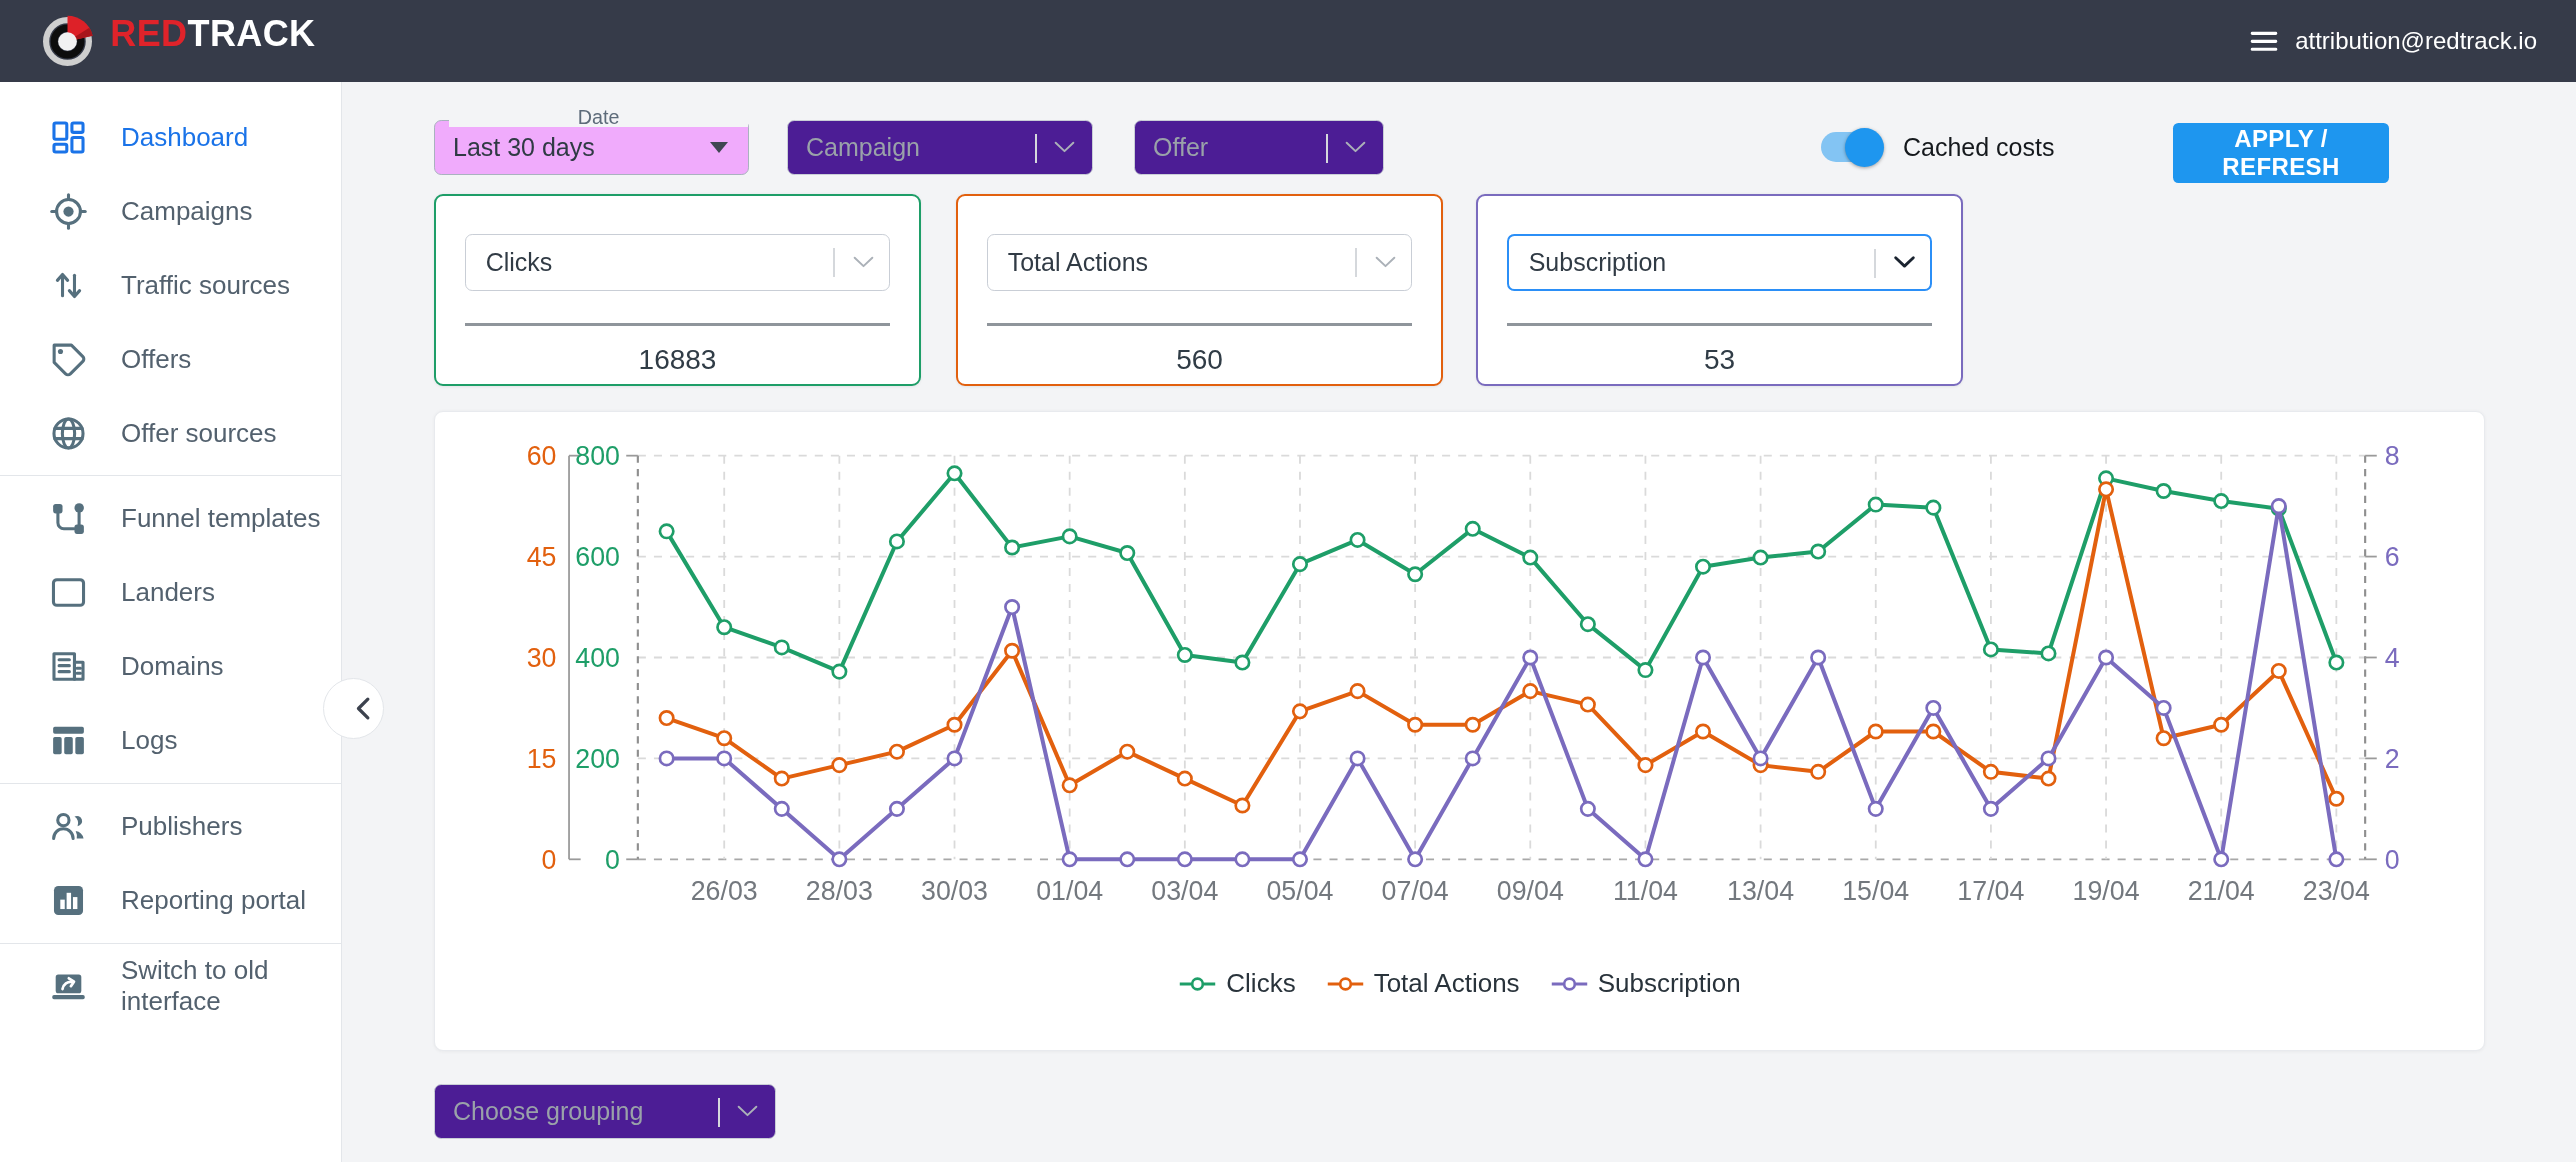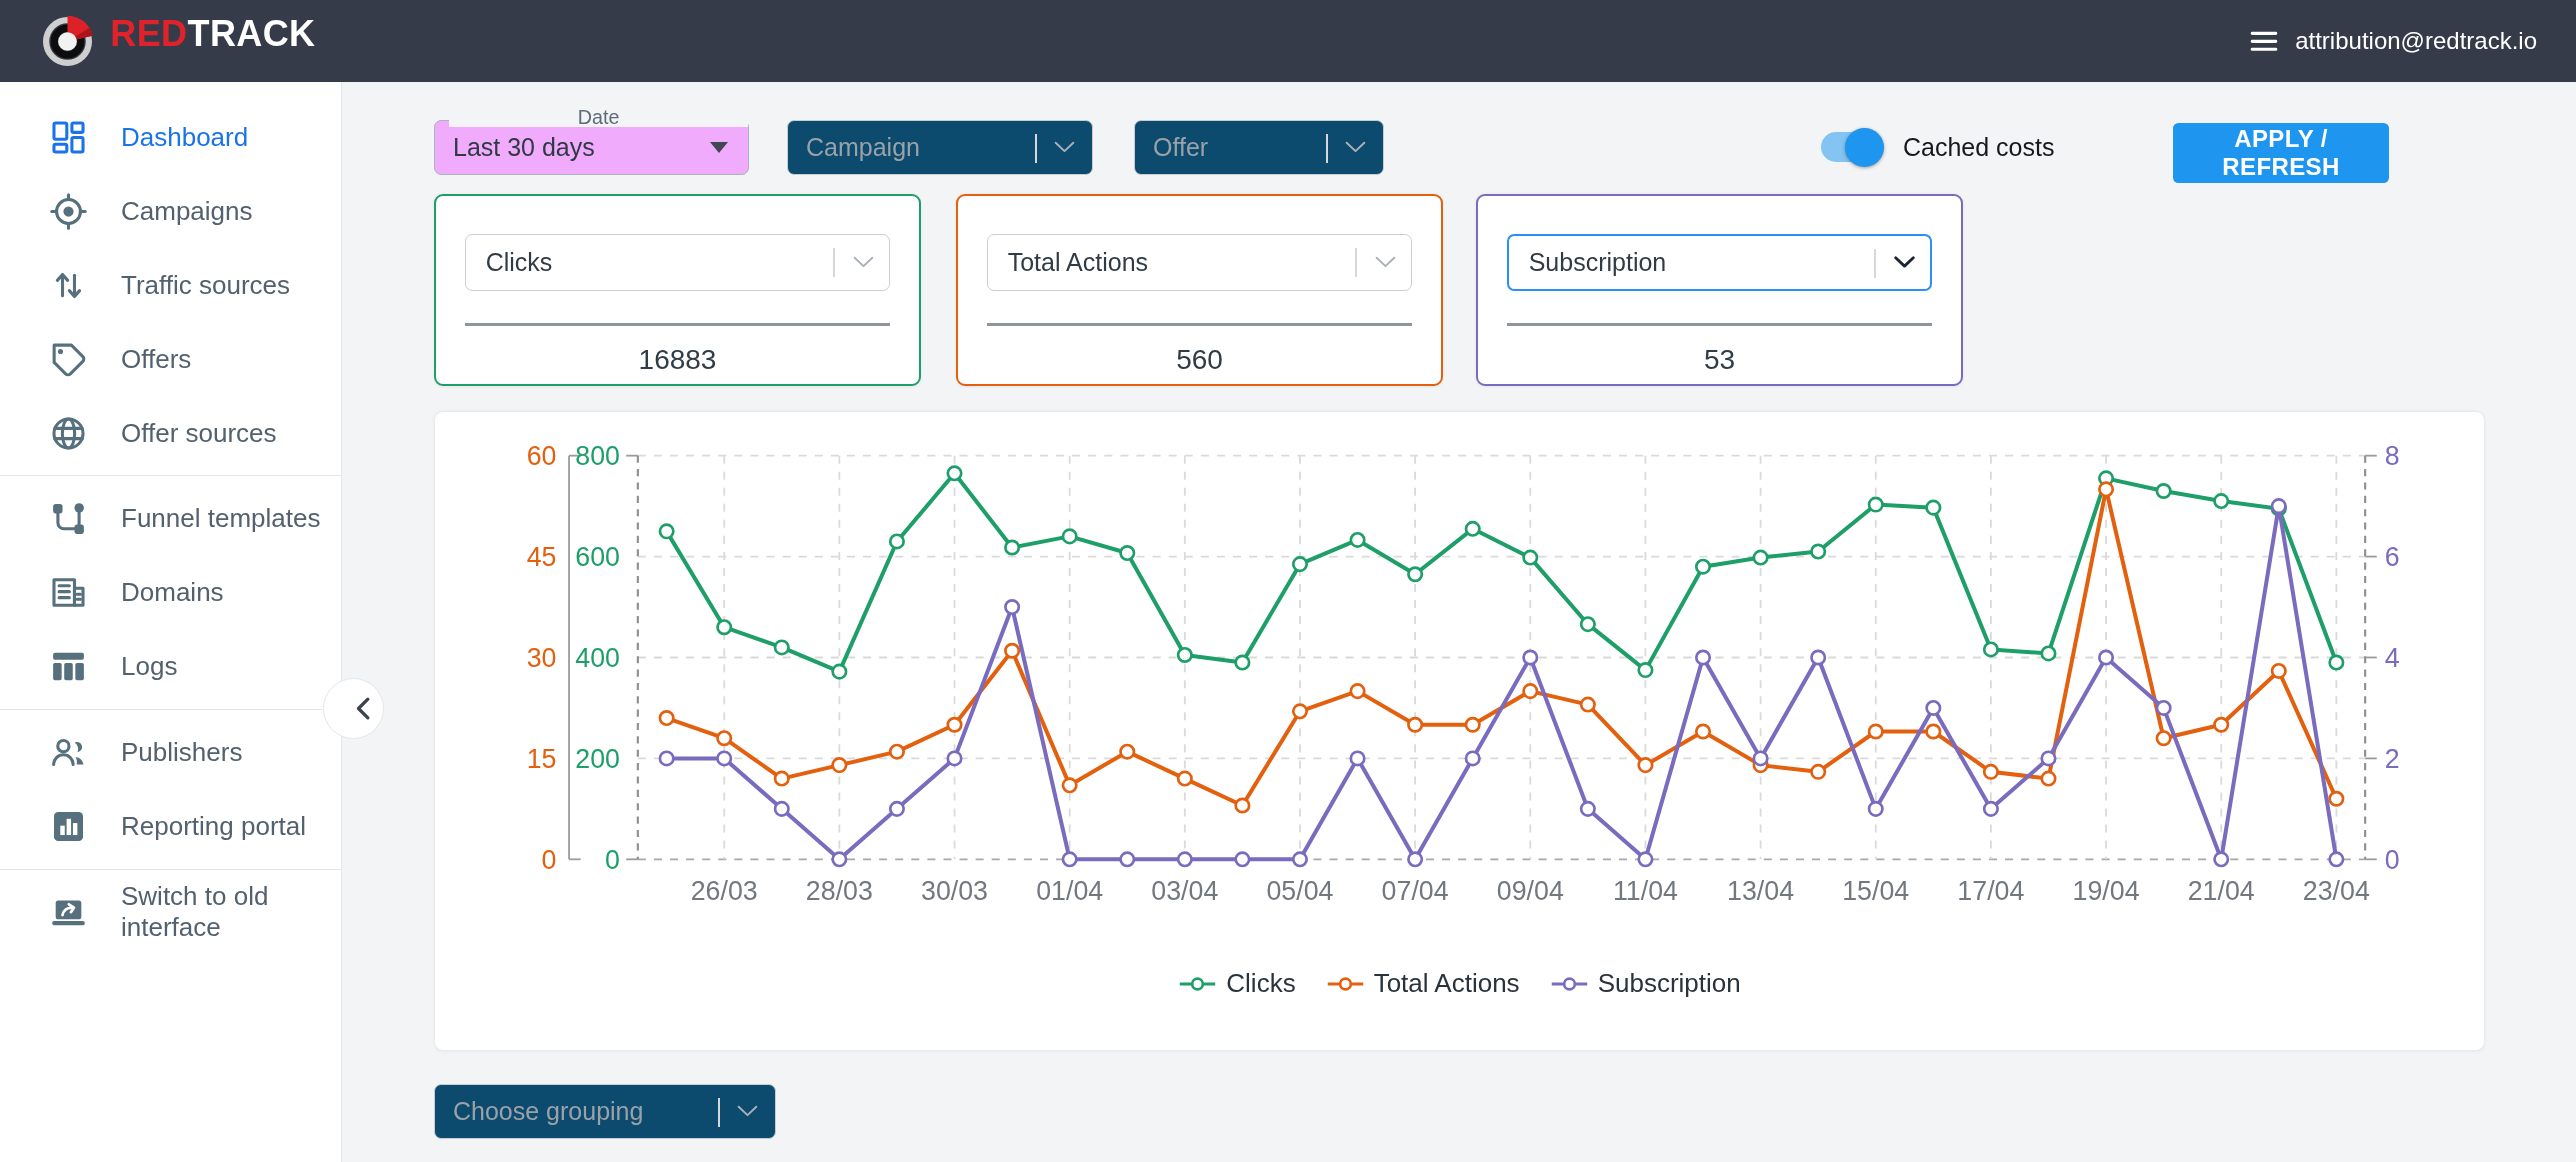--- a/index.html
+++ b/index.html
@@ -24,21 +24,21 @@
   .side-item svg .fill{fill:#56707E;stroke:none;}
   .side-item.active .lbl{color:#1A73E8;}
   .side-item.active svg{stroke:#1A73E8;}
   .side-divider{height:0;border-top:1.8px solid #E3E6EA;margin:5.4px 0;}
   .collapse-tab{position:absolute;left:323px;top:678px;width:61px;height:61px;border-radius:50%;
                 background:#fff;border:1.8px solid #E3E6EA;box-sizing:border-box;z-index:6;
                 display:flex;align-items:center;justify-content:flex-end;padding-right:10.7px;cursor:pointer;}
   
   .main{position:absolute;left:342px;top:82px;right:0;bottom:0;}
   
-  .select{position:absolute;background:#0c4a6e;border:1.8px solid #C9CED6;border-radius:7.2px;
+  .select{position:absolute;background:#4c1d95;border:1.8px solid #C9CED6;border-radius:7.2px;
           height:55px;box-sizing:border-box;display:flex;align-items:center;
           padding:0 18px;font-size:25px;color:#2F3A44;cursor:pointer;}
   .select .sel-text{white-space:nowrap;overflow:hidden;}
   .select .ph, .ph{color:#9AA2A9;}
   .select .divider{position:absolute;right:55px;top:12.5px;width:1.8px;height:29px;background:#D5D8DC;}
   .select .chev{position:absolute;right:16px;width:23px;height:14.3px;stroke:#ABB1B8;
                 stroke-width:2.2;fill:none;stroke-linecap:round;stroke-linejoin:round;}
   .date-select{position:absolute;background:#f0abfc;border:1.8px solid #A9B2BF;border-radius:7.2px;
                height:55px;box-sizing:border-box;display:flex;align-items:center;
                padding:0 18px;font-size:25px;color:#2F3A44;cursor:pointer;}
@@ -154,20 +154,26 @@
   <div class="side-divider"></div>
   <div class="side-item">
     <svg viewBox="0 0 24 24">
       <rect class="fill" x="3" y="3.5" width="5.5" height="5.5" rx="1.5"></rect>
       <rect class="fill" x="15.5" y="3" width="5.5" height="5.5" rx="2.7"></rect>
       <rect class="fill" x="15.5" y="15.5" width="5.5" height="5.5" rx="1.5"></rect>
       <path d="M5.8,9 v5.5 a3.5,3.5 0 0 0 3.5,3.5 h6.2" fill="none"></path>
       <line x1="18.2" y1="8.5" x2="18.2" y2="15.5"></line>
     </svg>
     <span class="lbl">Funnel templates</span>
+  </div>
+  <div class="side-item">
+    <svg viewBox="0 0 24 24">
+      <rect x="3.2" y="4.5" width="17.6" height="15" rx="2"></rect>
+    </svg>
+    <span class="lbl">Landers</span>
   </div>
   <div class="side-item">
     <svg viewBox="0 0 24 24">
       <rect x="3.5" y="4.5" width="12" height="15"></rect>
         <rect x="15.5" y="9.5" width="5" height="10"></rect>
       <line x1="6.5" y1="8" x2="12.5" y2="8"></line>
         <line x1="6.5" y1="11.5" x2="12.5" y2="11.5"></line>
       <line x1="6.5" y1="15" x2="12.5" y2="15"></line>
         <line x1="17" y1="13" x2="19" y2="13"></line>
         <line x1="17" y1="16" x2="19" y2="16"></line>

